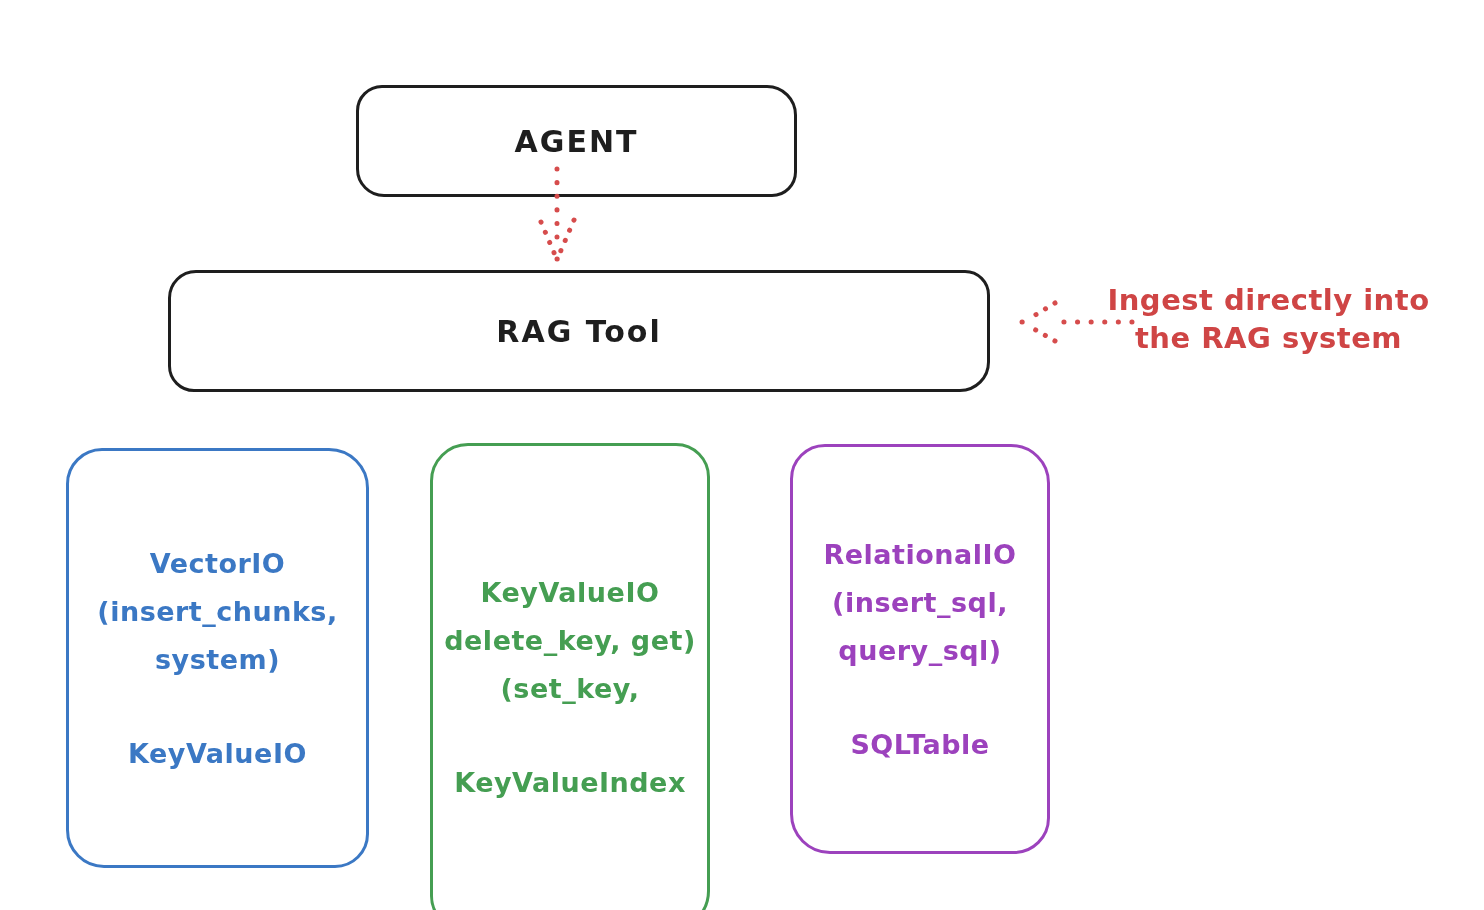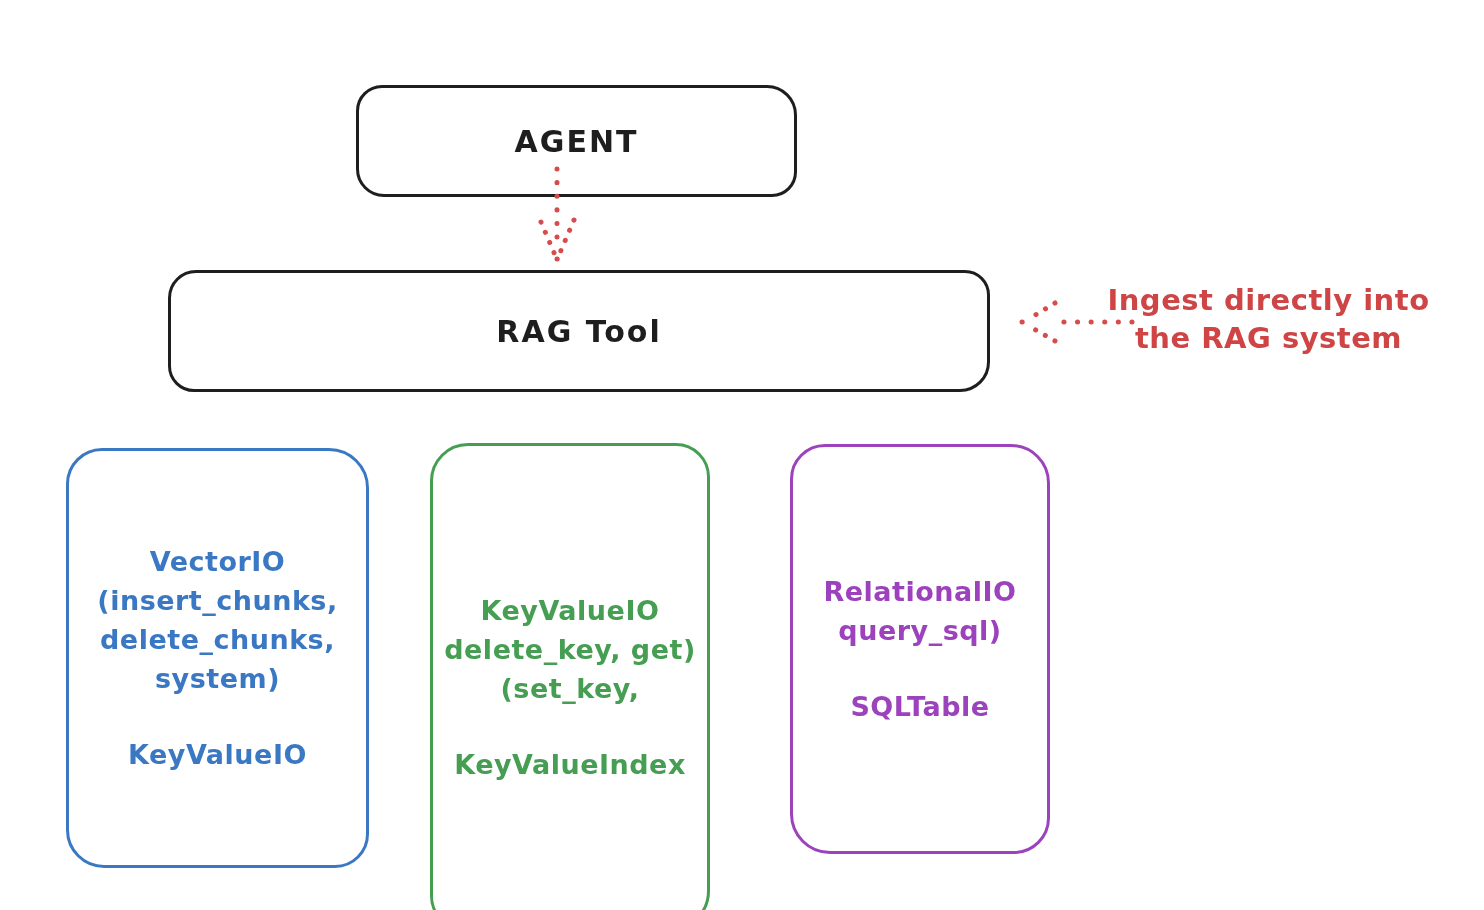--- a/index.html
+++ b/index.html
@@ -37,20 +37,21 @@
   
   .card {
     border: 3.5px solid var(--c, #1e1e1e);
     color: var(--c, #1e1e1e);
     flex-direction: column;
     font-size: 27px;
     font-weight: 600;
     text-align: center;
     line-height: 39px;
     letter-spacing: 0.5px;
+    gap: 9px;
   }
   .card-blue   { left: 66px;  top: 448px; width: 303px; height: 420px; border-radius: 36px 40px 34px 38px; }
   .card-green  { left: 430px; top: 443px; width: 280px; height: 488px; border-radius: 38px 34px 40px 35px; align-items: center; }
   .card-purple { left: 790px; top: 444px; width: 260px; height: 410px; border-radius: 35px 39px 36px 40px; }
   .card .spacer { height: 37px; }
 
   
   .annotation {
     position: absolute;
     left: 1096px; top: 281px; width: 345px;
@@ -109,34 +110,34 @@
   </svg>
 
   <div class="annotation" style="--c: #cf4545;">
     <div>Ingest directly into</div>
     <div>the RAG system</div>
   </div>
 
   <div class="node card card-blue" style="--c: #3b78c4;">
     <div>VectorIO</div>
     <div>(insert_chunks,</div>
-    <div>delete_chunks,</div>
     <div>system)</div>
     <div class="spacer"></div>
     <div>KeyValueIO</div>
   </div>
 
   <div class="node card card-green" style="--c: #459e52;">
     <div>KeyValueIO</div>
     <div>delete_key, get)</div>
     <div>(set_key,</div>
     <div class="spacer"></div>
     <div>KeyValueIndex</div>
   </div>
 
   <div class="node card card-purple" style="--c: #9c42bd;">
     <div>RelationalIO</div>
+    <div>(insert_sql,</div>
     <div>query_sql)</div>
     <div class="spacer"></div>
     <div>SQLTable</div>
   </div>
 
 </div>
 
 </body></html>

